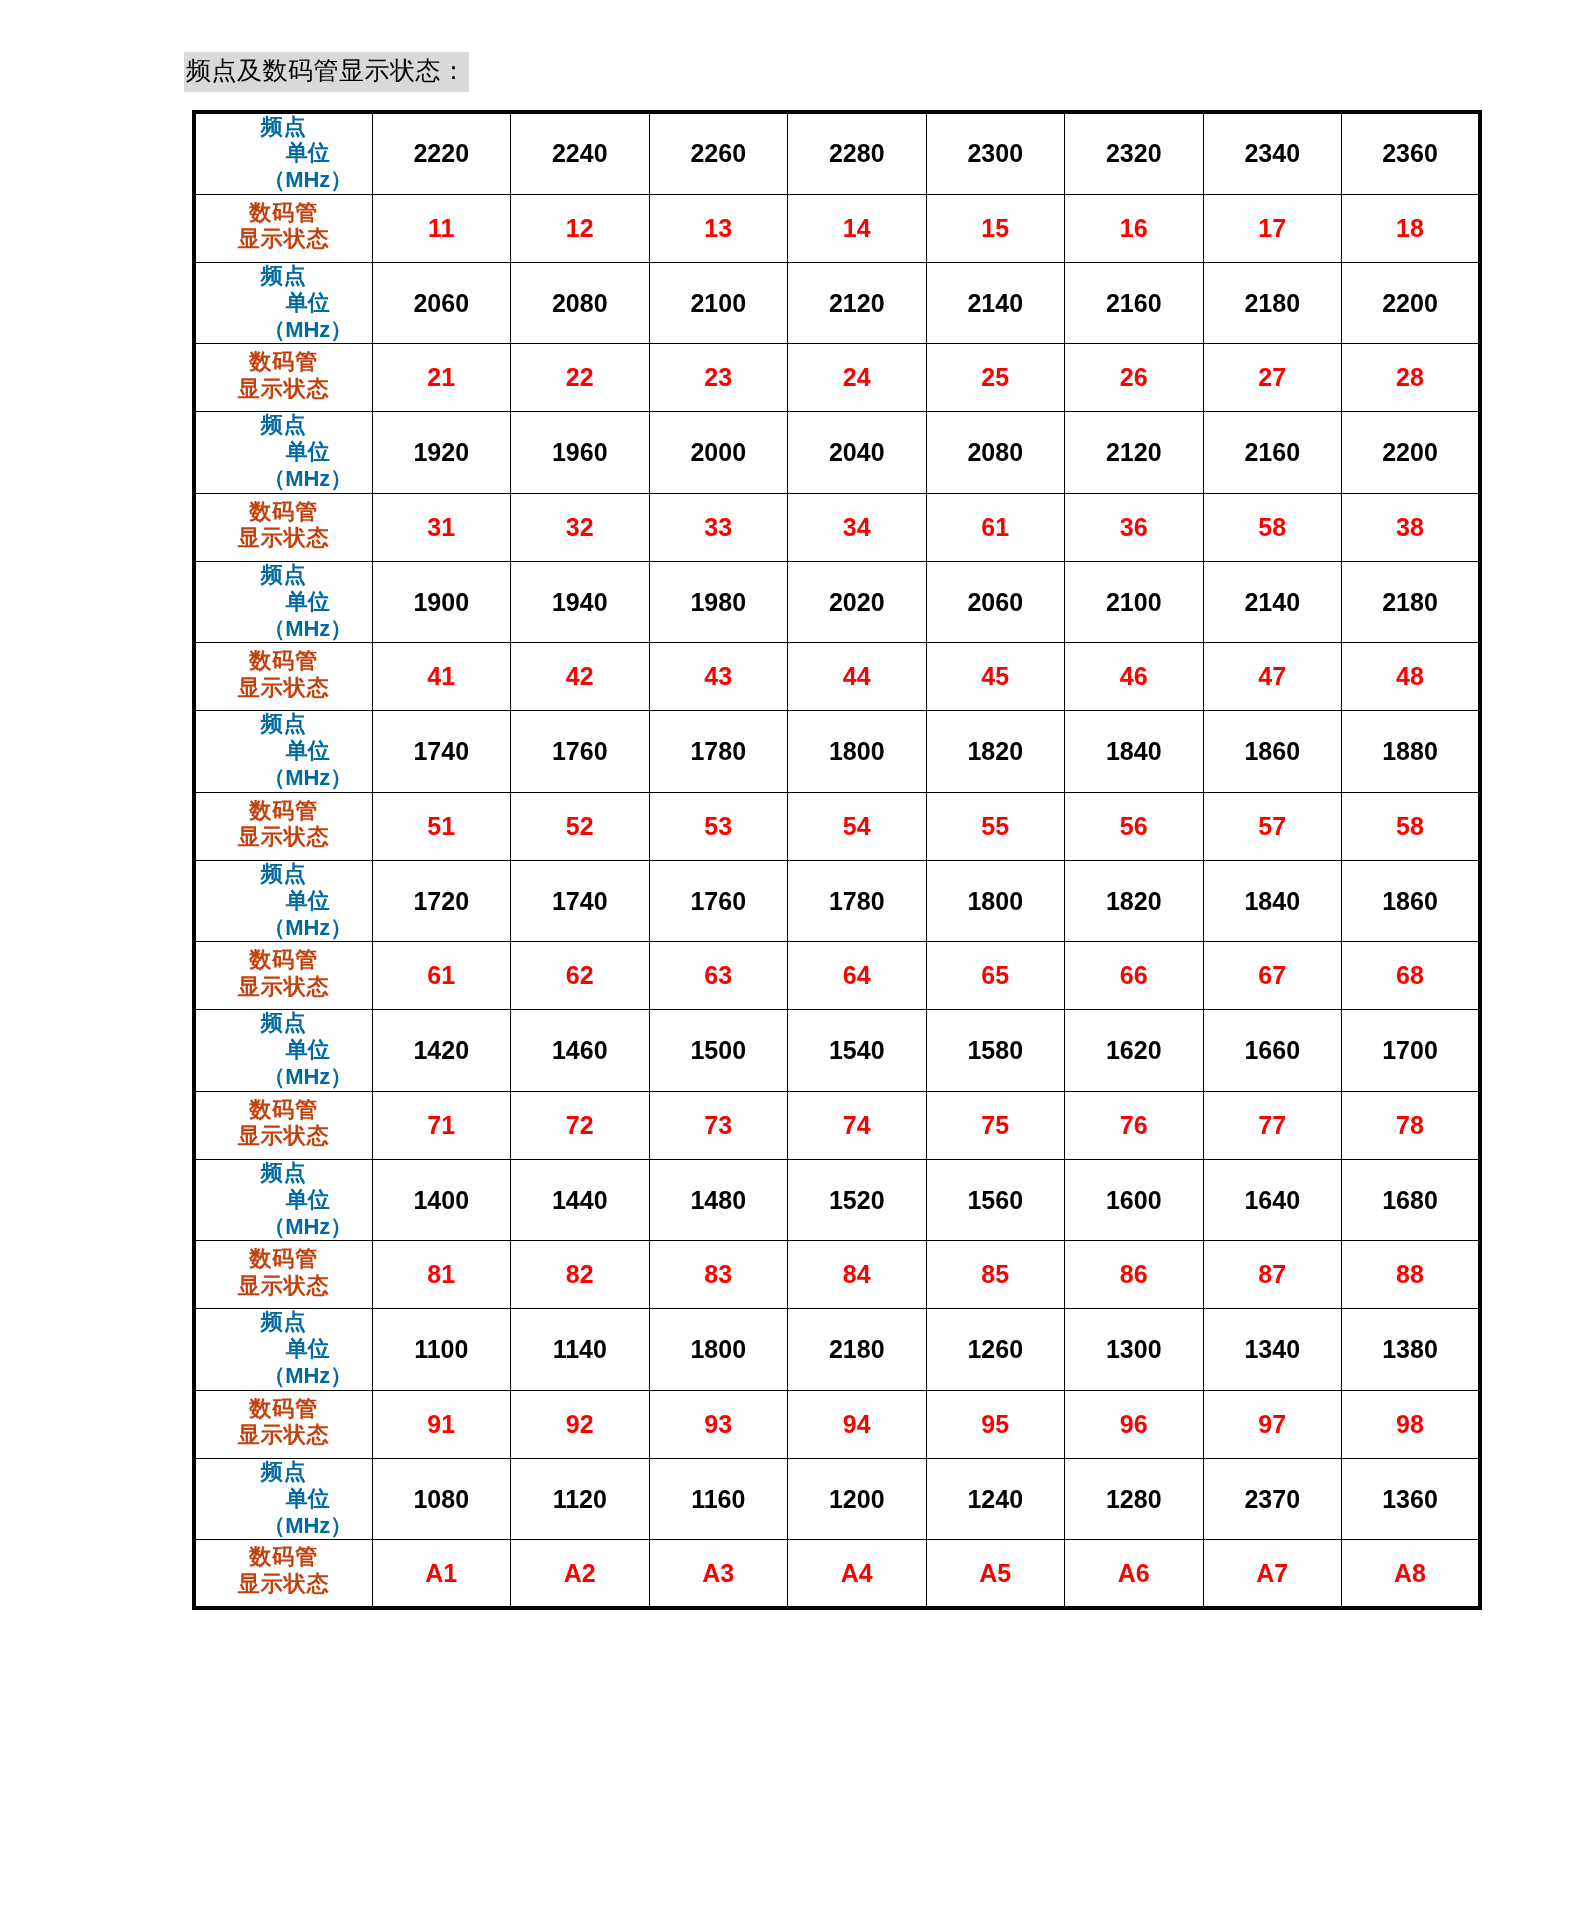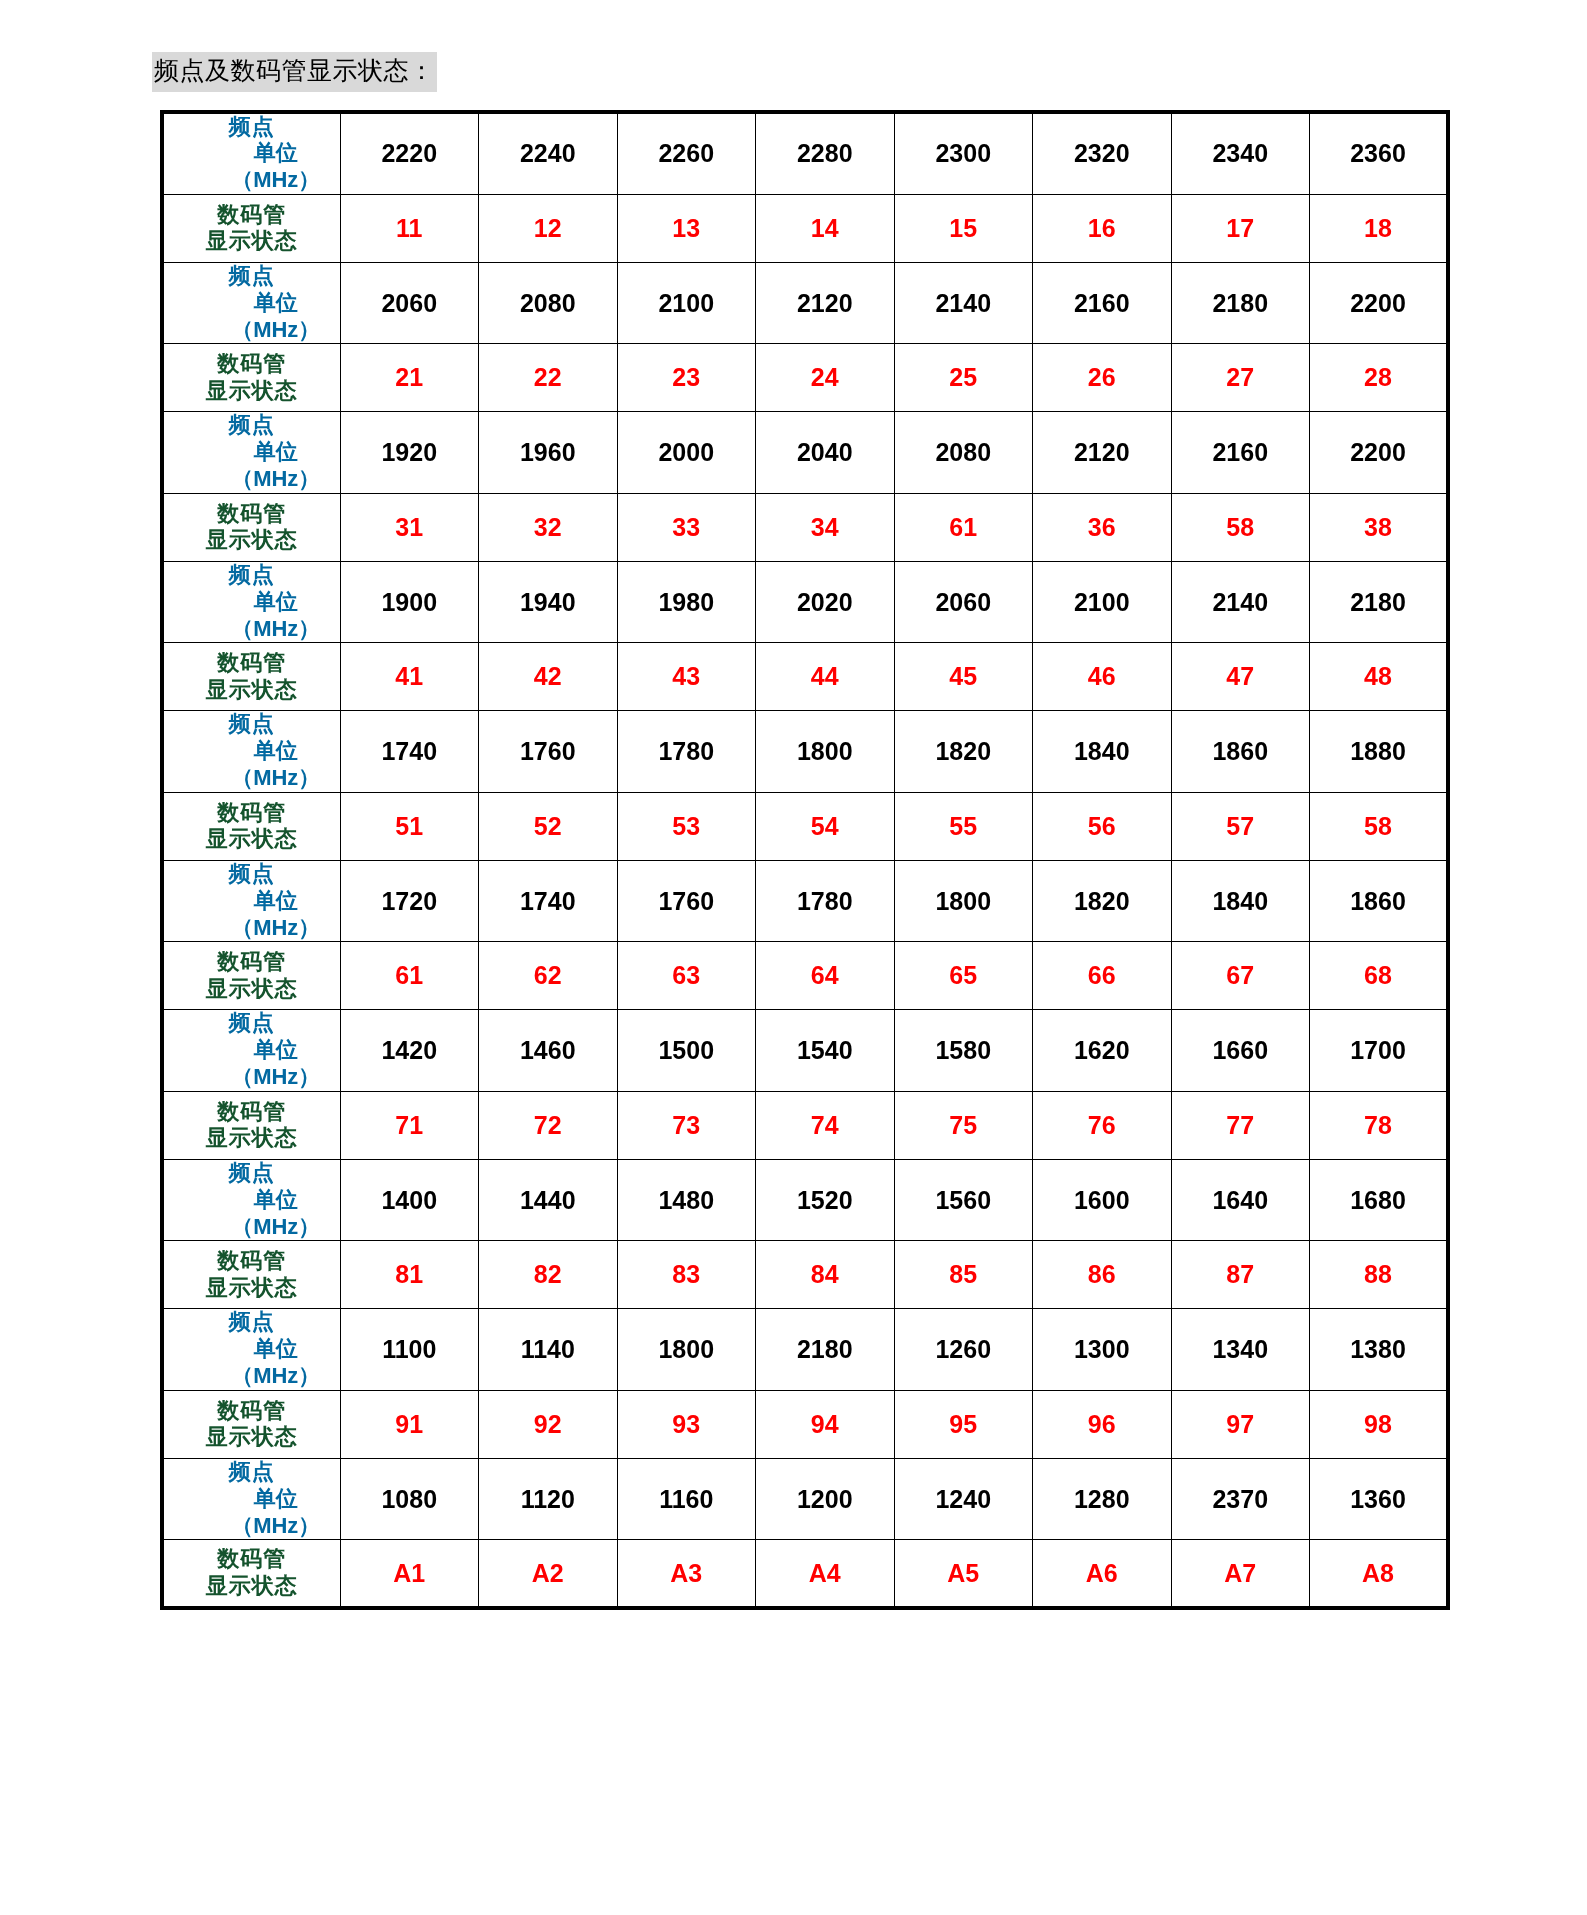--- a/index.html
+++ b/index.html
@@ -11,20 +11,21 @@
   }
   body {
     font-family: "Liberation Sans", sans-serif;
     -webkit-font-smoothing: antialiased;
   }
   .page {
     position: relative;
     width: 1552px;
     min-height: 1915px;
     background: #ffffff;
+    margin-left: 32px;
   }
 
   
   .title-row {
     padding: 52px 0 0 152px;
   }
   .doc-title {
     display: inline-block;
     background: #d9d9d9;
     font-family: "Liberation Serif", serif;
@@ -87,25 +88,25 @@
   .val-freq {
     font-family: "Liberation Sans", sans-serif;
     font-size: 25px;
     font-weight: bold;
     color: #000000;
   }
 
   
   tr.tube-row td { height: 68px; }
   .lbl-tube {
-    font-family: Liberation Sans, sans-serif;
+    font-family: Liberation Mono, monospace;
     font-size: 22px;
     font-weight: bold;
     line-height: 1.22;
-    color: #14532d;
+    color: #c2410c;
   }
   .lbl-tube .l1 { display: block; letter-spacing: 1px; }
   .lbl-tube .l2 { display: block; letter-spacing: 1px; }
   .val-tube {
     font-family: "Liberation Sans", sans-serif;
     font-size: 25px;
     font-weight: bold;
     color: #ff0000;
   }
 </style>

